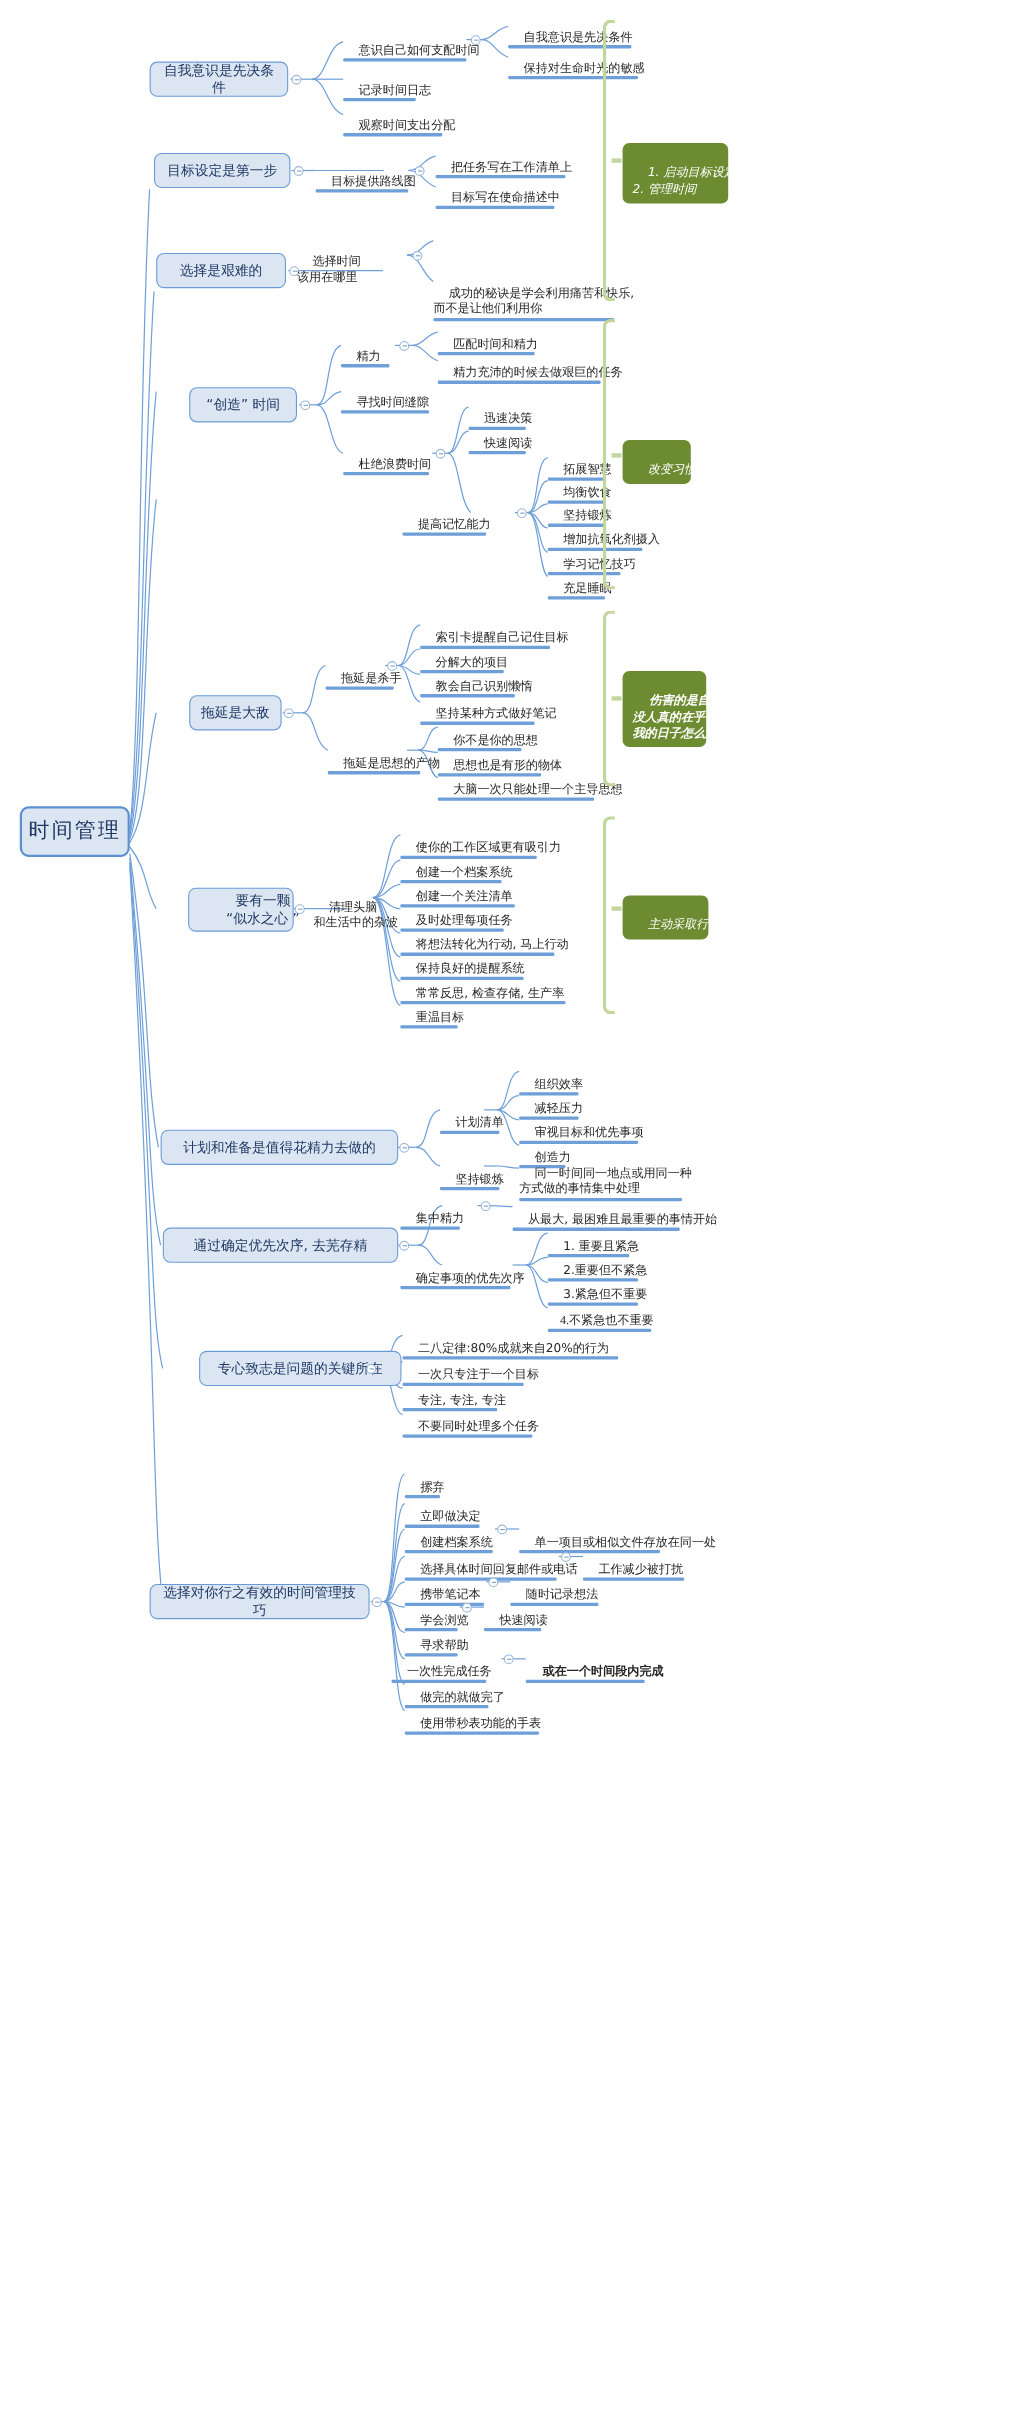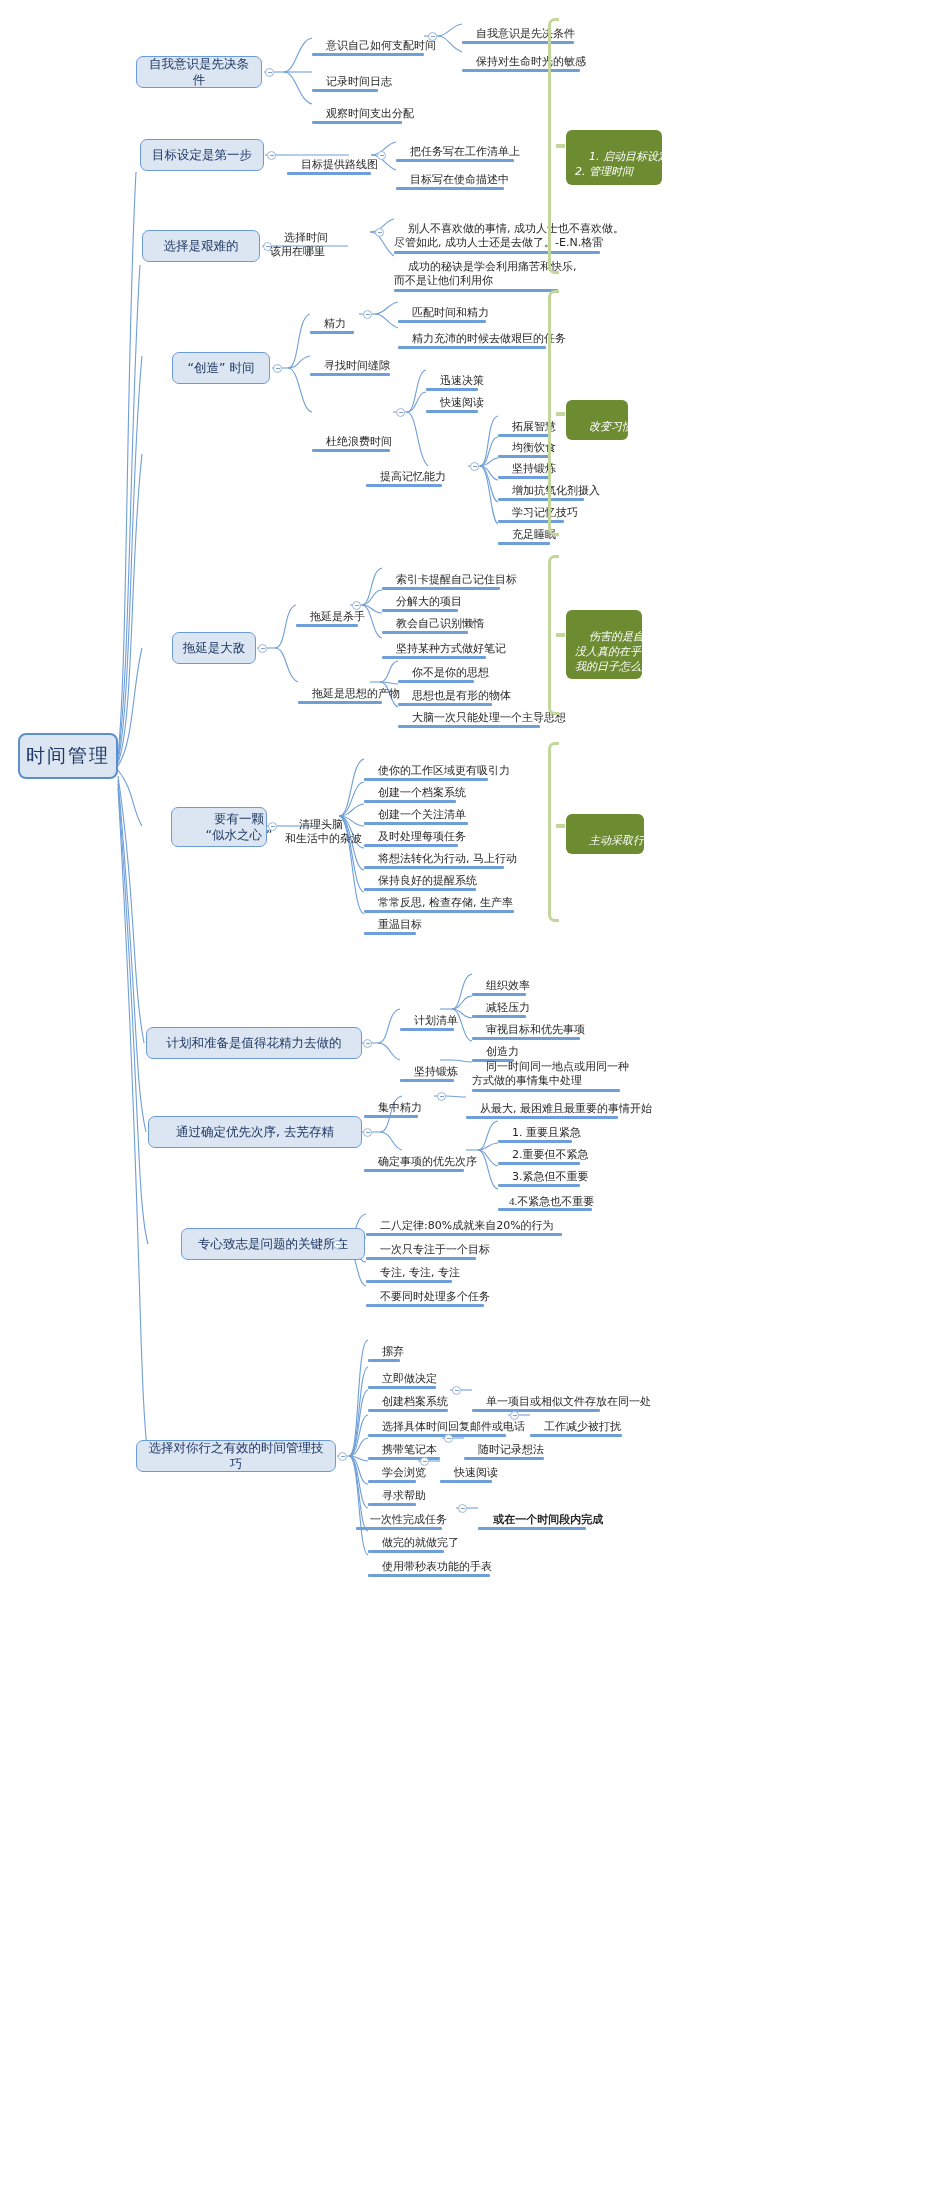--- a/index.html
+++ b/index.html
@@ -329,39 +329,36 @@
   <div class="toggle" style="left:377px; top:151px;"></div>
   <div class="tnode underline" style="left: 396px; top: 130px; width: 118px; --uw: 118px;">
     <span>把任务写在工作清单上</span></div>
   <div class="tnode underline" style="left: 396px; top: 158px; width: 108px; --uw: 108px;">
     <span>目标写在使命描述中</span></div>
 
   <div class="tnode" style="left:270px; top:216px; width:62px;">
     <span>选择时间
 该用在哪里</span></div>
   <div class="toggle" style="left:375px; top:228px;"></div>
-  <div class="tnode underline" style="left: 394px; top: 207px; width: 206px; --uw: 206px;">
-    <span>别人不喜欢做的事情, 成功人士也不喜欢做。
-尽管如此, 成功人士还是去做了。-E.N.格雷</span></div>
   <div class="tnode underline" style="left: 394px; top: 245px; width: 164px; --uw: 164px;">
     <span>成功的秘诀是学会利用痛苦和快乐,
 而不是让他们利用你</span></div>
 
   <div class="tnode underline" style="left: 310px; top: 302px; width: 44px; --uw: 44px;">
     <span>精力</span></div>
   <div class="toggle" style="left:363px; top:310px;"></div>
   <div class="tnode underline" style="left: 398px; top: 291px; width: 88px; --uw: 88px;">
     <span>匹配时间和精力</span></div>
   <div class="tnode underline" style="left: 398px; top: 317px; width: 148px; --uw: 148px;">
     <span>精力充沛的时候去做艰巨的任务</span></div>
 
   <div class="tnode underline" style="left: 310px; top: 344px; width: 80px; --uw: 80px;">
     <span>寻找时间缝隙</span></div>
 
-  <div class="tnode underline" style="left: 312px; top: 420px; width: 78px; --uw: 78px;">
+  <div class="tnode underline" style="left: 312px; top: 400px; width: 78px; --uw: 78px;">
     <span>杜绝浪费时间</span></div>
   <div class="toggle" style="left:396px; top:408px;"></div>
   <div class="tnode underline" style="left: 426px; top: 359px; width: 52px; --uw: 52px;">
     <span>迅速决策</span></div>
   <div class="tnode underline" style="left: 426px; top: 381px; width: 52px; --uw: 52px;">
     <span>快速阅读</span></div>
   <div class="tnode underline" style="left: 366px; top: 455px; width: 76px; --uw: 76px;">
     <span>提高记忆能力</span></div>
   <div class="toggle" style="left:470px; top:462px;"></div>
 
@@ -508,21 +505,21 @@
     <span>1. 启动目标设定
 2. 管理时间</span></div>
 
   <div class="brace" style="left:548px; top:290px; height:246px;"></div>
   <div class="brace-stub" style="left:556px; top:412px;"></div>
   <div class="summary" style="left:566px; top:400px; width:62px; text-align:left;">
     <span>改变习惯</span></div>
 
   <div class="brace" style="left:548px; top:555px; height:160px;"></div>
   <div class="brace-stub" style="left:556px; top:633px;"></div>
-  <div class="summary" style="left:566px; top:610px; width:76px;">
+  <div class="summary" style="left:566px; top:610px; width:76px;font-weight:bold;">
     <span>伤害的是自己,
 没人真的在乎
 我的日子怎么过</span></div>
 
   <div class="brace" style="left:548px; top:742px; height:180px;"></div>
   <div class="brace-stub" style="left:556px; top:824px;"></div>
   <div class="summary" style="left:566px; top:814px; width:78px; text-align:center;">
     <span>主动采取行动</span></div>
 
 </div>

